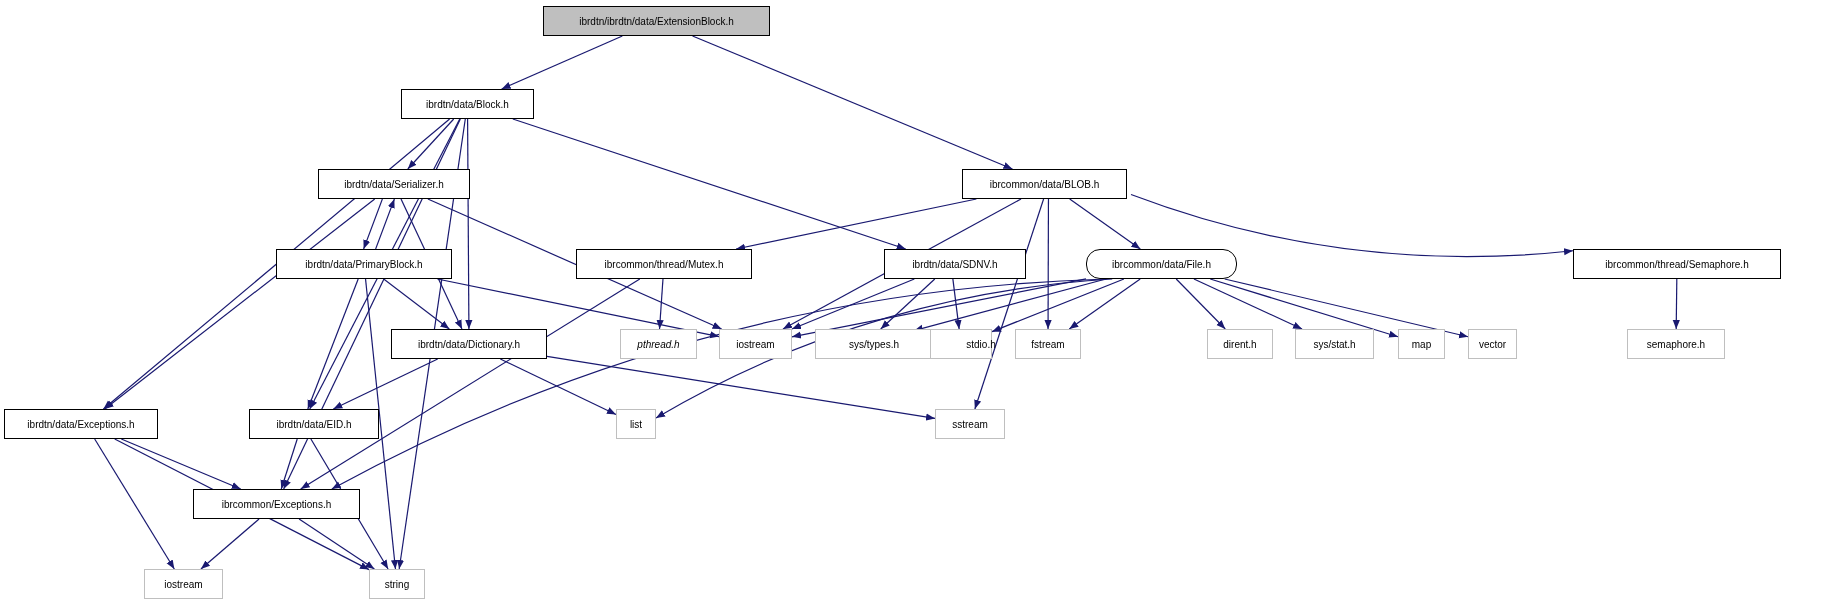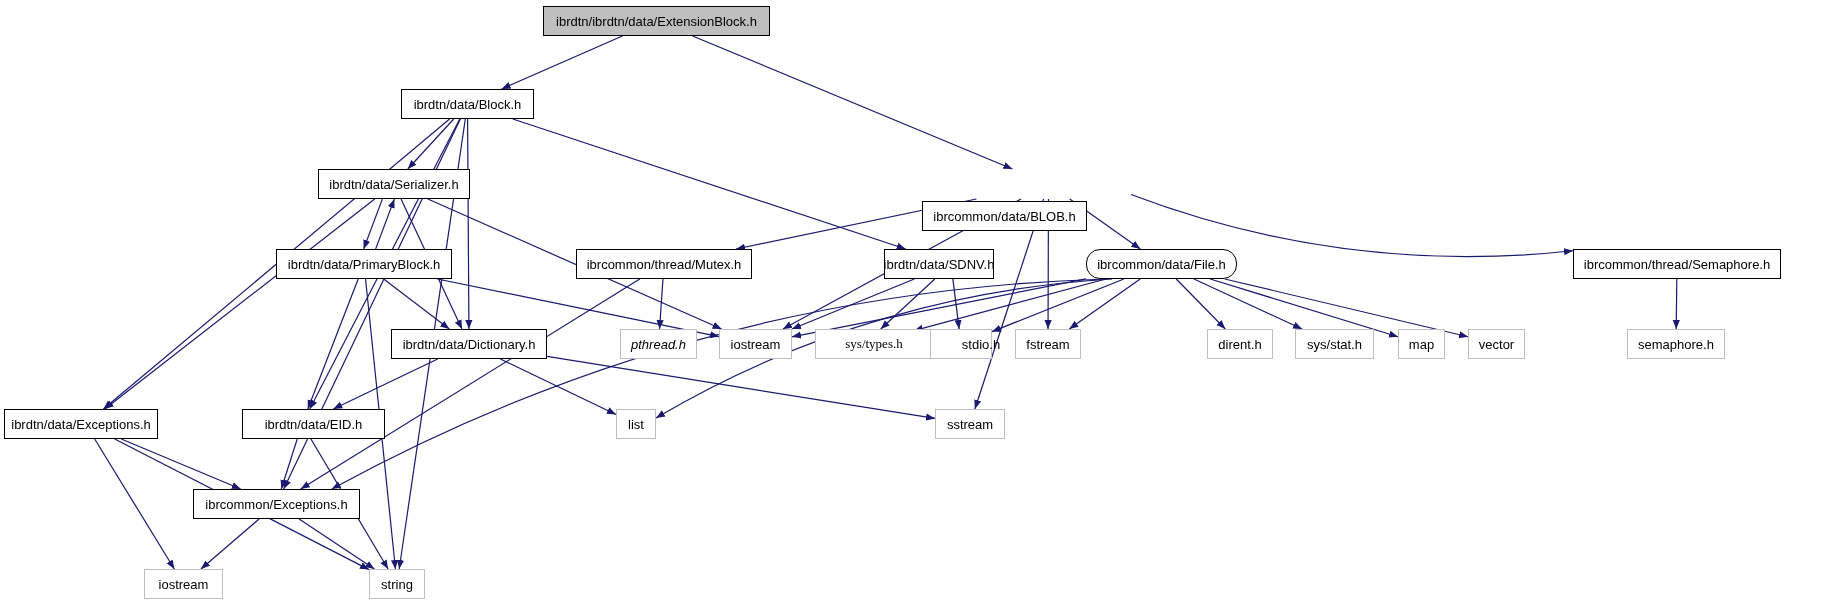--- a/index.html
+++ b/index.html
@@ -1,18 +1,18 @@
 <!DOCTYPE html>
 <html><head>
 <meta charset="utf-8">
 <style>
   html,body{margin:0;padding:0;background:#fff;}
   body{width:1823px;height:603px;overflow:hidden;position:relative;font-family:"Liberation Sans",sans-serif;}
   svg{position:absolute;left:0;top:0;}
-  .node{position:absolute;box-sizing:border-box;height:30px;display:flex;align-items:center;justify-content:center;font-size:13px;color:#000;background:#fff;white-space:nowrap;}
+  .node{position:absolute;box-sizing:border-box;height:30px;display:flex;align-items:center;justify-content:center;font-size:10px;color:#000;background:#fff;white-space:nowrap;}
   .node.main{border:1px solid #000;}
   .node.ext{border:1px solid #bfbfbf;}
   .node.root{background:#bfbfbf;}
 </style>
 </head>
 <body>
 
 <svg id="edges" width="1823" height="603">
   <defs>
     <marker id="arr" viewBox="0 0 10 10" refX="10" refY="5" markerWidth="9" markerHeight="9" orient="auto-start-reverse" markerUnits="userSpaceOnUse">
@@ -67,38 +67,38 @@
     <path d="M114.703125,439 Q241.8515625,504.30898876404495 369,569.6179775280899" fill="none" stroke="#191970" stroke-width="1.2" marker-end="url(#arr)"></path>
     <path d="M297.21875,439 Q289.25,464 281.28125,489" fill="none" stroke="#191970" stroke-width="1.2" marker-end="url(#arr)"></path>
     <path d="M310.90625,439 Q349.5,504 388.09375,569" fill="none" stroke="#191970" stroke-width="1.2" marker-end="url(#arr)"></path>
     <path d="M259.0625,519 Q230,544 200.9375,569" fill="none" stroke="#191970" stroke-width="1.2" marker-end="url(#arr)"></path>
     <path d="M299.09375,519 Q336.75,544 374.40625,569" fill="none" stroke="#191970" stroke-width="1.2" marker-end="url(#arr)"></path>
   </svg>
 
 <div id="nodes">
     <div class="node main root" style="left: 543px; top: 6px; width: 227px;">ibrdtn/ibrdtn/data/ExtensionBlock.h</div>
     <div class="node main" style="left: 401px; top: 89px; width: 133px;">ibrdtn/data/Block.h</div>
-    <div class="node main" style="left: 922px; top: 169px; width: 165px; margin-top: 32px;">ibrcommon/data/BLOB.h</div>
+    <div class="node main" style="left: 962px; top: 169px; width: 165px;">ibrcommon/data/BLOB.h</div>
     <div class="node main" style="left: 318px; top: 169px; width: 152px;">ibrdtn/data/Serializer.h</div>
     <div class="node main" style="left: 276px; top: 249px; width: 176px;">ibrdtn/data/PrimaryBlock.h</div>
     <div class="node main" style="left: 576px; top: 249px; width: 176px;">ibrcommon/thread/Mutex.h</div>
-    <div class="node main" style="left: 884px; top: 249px; width: 110px;">ibrdtn/data/SDNV.h</div>
+    <div class="node main" style="left: 884px; top: 249px; width: 142px;">ibrdtn/data/SDNV.h</div>
     <div class="node main" style="left: 1086px; top: 249px; width: 151px; border-radius: 14px;">ibrcommon/data/File.h</div>
     <div class="node main" style="left: 1573px; top: 249px; width: 208px;">ibrcommon/thread/Semaphore.h</div>
     <div class="node main" style="left: 391px; top: 329px; width: 156px;">ibrdtn/data/Dictionary.h</div>
     <div class="node main" style="left: 4px; top: 409px; width: 154px;">ibrdtn/data/Exceptions.h</div>
-    <div class="node main" style="left: 242px; top: 409px; width: 143px;">ibrdtn/data/EID.h</div>
+    <div class="node main" style="left: 249px; top: 409px; width: 130px;">ibrdtn/data/EID.h</div>
     <div class="node main" style="left: 193px; top: 489px; width: 167px;">ibrcommon/Exceptions.h</div>
     <div class="node ext" style="left: 620px; top: 329px; width: 77px; font-style: italic;">pthread.h</div>
     <div class="node ext" style="left: 719px; top: 329px; width: 73px;">iostream</div>
-    <div class="node ext" style="left: 815px; top: 329px; width: 118px; font-family: Liberation Serif, serif;">sys/types.h</div>
+    <div class="node ext" style="left: 815px; top: 329px; width: 118px;">sys/types.h</div>
     <div class="node ext" style="left: 930px; top: 329px; width: 62px; padding-left: 40px;">stdio.h</div>
     <div class="node ext" style="left: 1015px; top: 329px; width: 66px;">fstream</div>
     <div class="node ext" style="left: 1207px; top: 329px; width: 66px;">dirent.h</div>
     <div class="node ext" style="left: 1295px; top: 329px; width: 79px;">sys/stat.h</div>
     <div class="node ext" style="left: 1398px; top: 329px; width: 47px; text-align: right;">map</div>
-    <div class="node ext" style="left: 1468px; top: 329px; width: 57px;">vector</div>
+    <div class="node ext" style="left: 1468px; top: 329px; width: 49px;">vector</div>
     <div class="node ext" style="left: 1627px; top: 329px; width: 98px;">semaphore.h</div>
     <div class="node ext" style="left: 616px; top: 409px; width: 40px;">list</div>
     <div class="node ext" style="left: 935px; top: 409px; width: 70px;">sstream</div>
     <div class="node ext" style="left: 144px; top: 569px; width: 79px;">iostream</div>
     <div class="node ext" style="left: 369px; top: 569px; width: 56px;">string</div>
   </div>
 
 </body></html>

